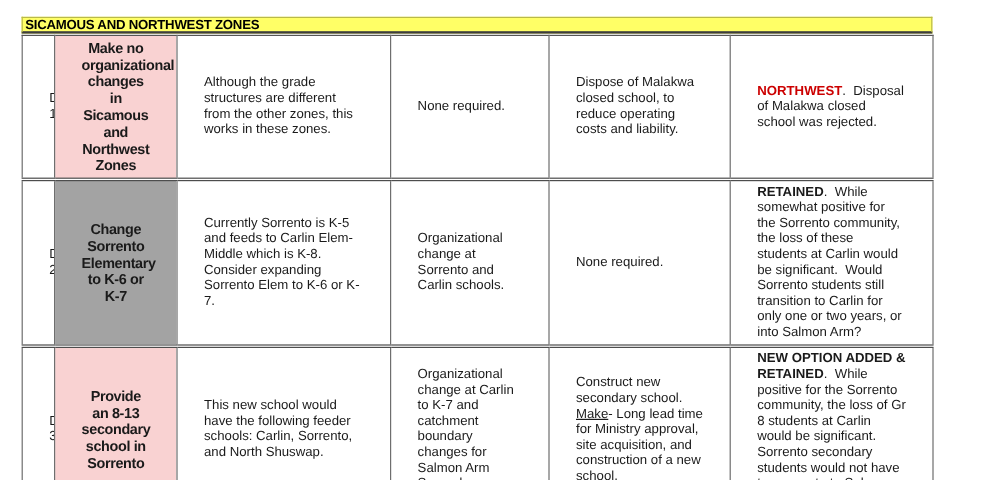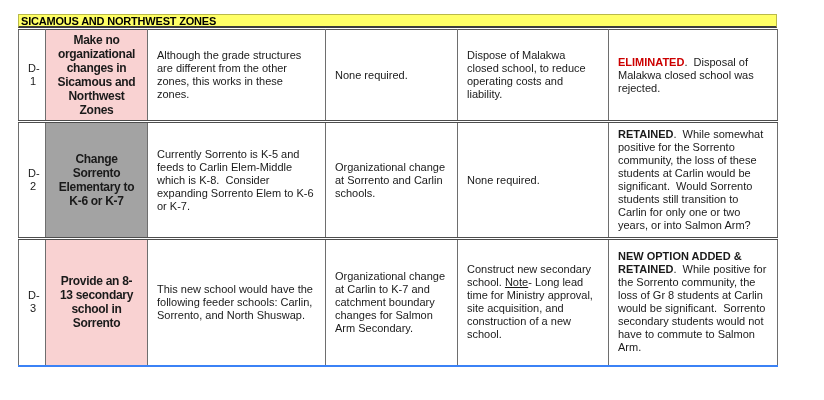--- a/index.html
+++ b/index.html
@@ -42,21 +42,21 @@
     margin-top:1px;
     font-size:11px;
     line-height:13px;
     color:#1a1a1a;
   }
   table.options td{
     box-sizing:border-box;
     border-left:1px solid #6e6e6e;
     border-right:1px solid #6e6e6e;
     vertical-align:middle;
-    padding:3px 9px;
+    padding:3px 22px;
     overflow:hidden;
     margin-top:12px;
   }
   tr.first-row td{border-top:1px solid #555;}
   tr.sep-row td{border-top:3px double #4d4d4d;}
   tr.last-row td{border-bottom:2px solid #3b82f6;}
   td.id-cell{
     text-align:right;
     padding:2px 1px;
   }
@@ -89,36 +89,36 @@
         <col style="width:169px">
       </colgroup>
 
       <tbody>
           <tr class="first-row" style="height:84px">
         <td class="id-cell">D-1</td>
         <td class="option-cell" style="background-color: rgb(249, 210, 210);">Make no organizational changes in Sicamous and Northwest Zones</td>
         <td>Although the grade structures are different from the other zones, this works in these zones.</td>
         <td>None required.</td>
         <td>Dispose of Malakwa closed school, to reduce operating costs and liability.</td>
-        <td><span class="status-label" style="color: rgb(204, 0, 0);">ELIMINATED</span><span>.&nbsp; Disposal of Malakwa closed school was rejected.</span></td>
+        <td><span class="status-label" style="color: rgb(204, 0, 0);">NORTHWEST</span><span>.&nbsp; Disposal of Malakwa closed school was rejected.</span></td>
       </tr>
 
       <tr class="sep-row" style="height:117px">
         <td class="id-cell">D-2</td>
         <td class="option-cell" style="background-color: #a3a3a3;">Change Sorrento Elementary to K-6 or K-7</td>
         <td>Currently Sorrento is K-5 and feeds to Carlin Elem-Middle which is K-8.&nbsp; Consider expanding Sorrento Elem to K-6 or K-7.</td>
         <td>Organizational change at Sorrento and Carlin schools.</td>
         <td>None required.</td>
         <td><span class="status-label" style="color: rgb(26, 26, 26);">RETAINED</span><span>.&nbsp; While somewhat positive for the Sorrento community, the loss of these students at Carlin would be significant.&nbsp; Would Sorrento students still transition to Carlin for only one or two years, or into Salmon Arm?</span></td>
       </tr>
 
       <tr class="sep-row last-row" style="height:127px">
         <td class="id-cell">D-3</td>
         <td class="option-cell" style="background-color: rgb(249, 210, 210);">Provide an 8-13 secondary school in Sorrento</td>
         <td>This new school would have the following feeder schools: Carlin, Sorrento, and North Shuswap.</td>
         <td>Organizational change at Carlin to K-7 and catchment boundary changes for Salmon Arm Secondary.</td>
-        <td><span>Construct new secondary school. </span><span class="note-underline">Note</span><span>- Long lead time for Ministry approval, site acquisition, and construction of a new school.</span></td>
+        <td><span>Construct new secondary school. </span><span class="note-underline">Make</span><span>- Long lead time for Ministry approval, site acquisition, and construction of a new school.</span></td>
         <td><span class="status-label" style="color: rgb(26, 26, 26);">NEW OPTION ADDED &amp; RETAINED</span><span>.&nbsp; While positive for the Sorrento community, the loss of Gr 8 students at Carlin would be significant.&nbsp; Sorrento secondary students would not have to commute to Salmon Arm.</span></td>
       </tr>
     </tbody>
       </table>
   </div>
 </div>
 
 </body></html>

